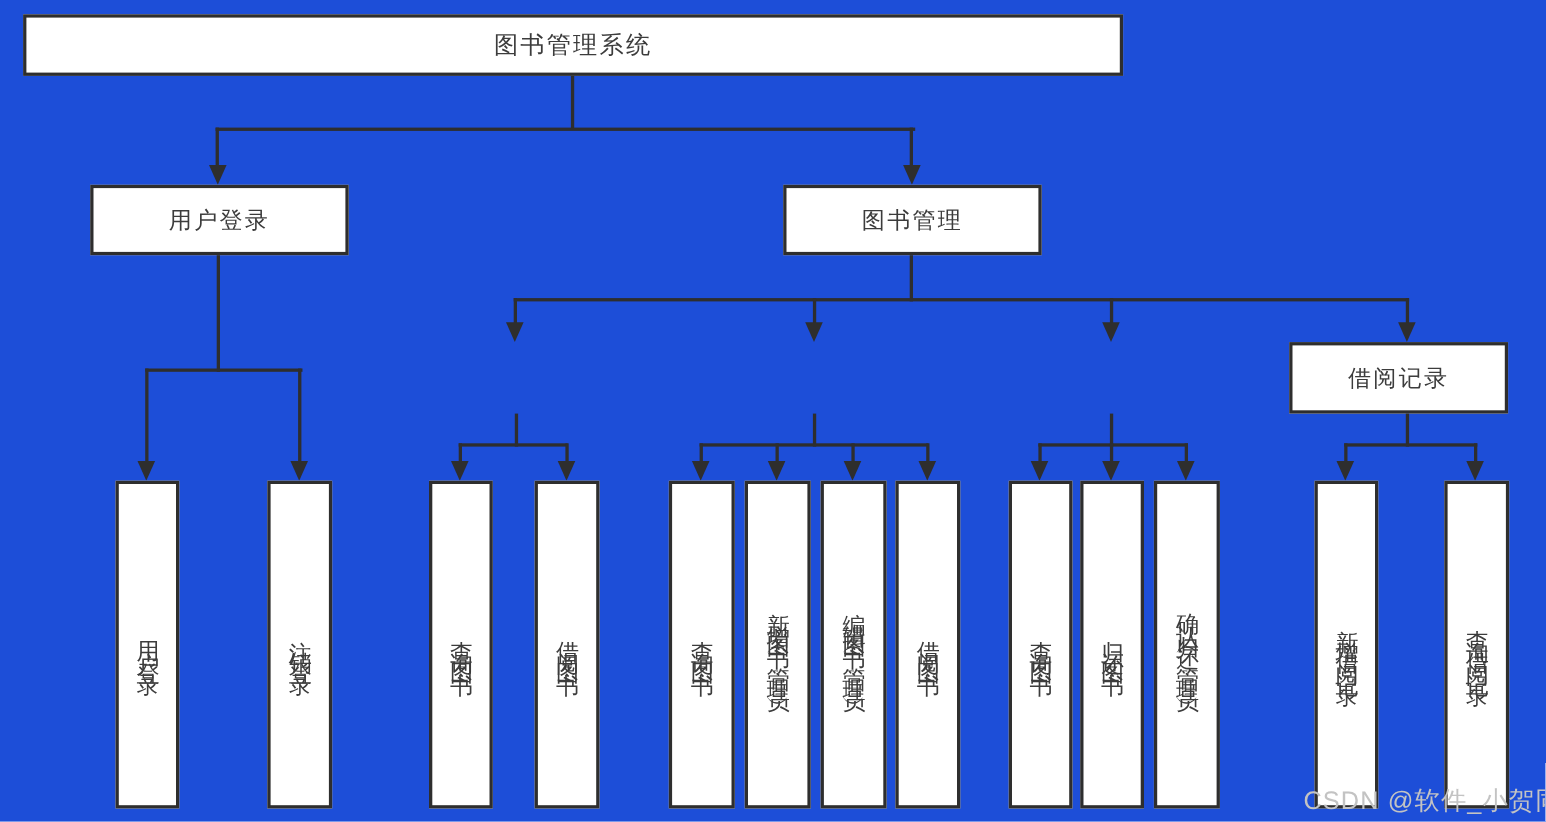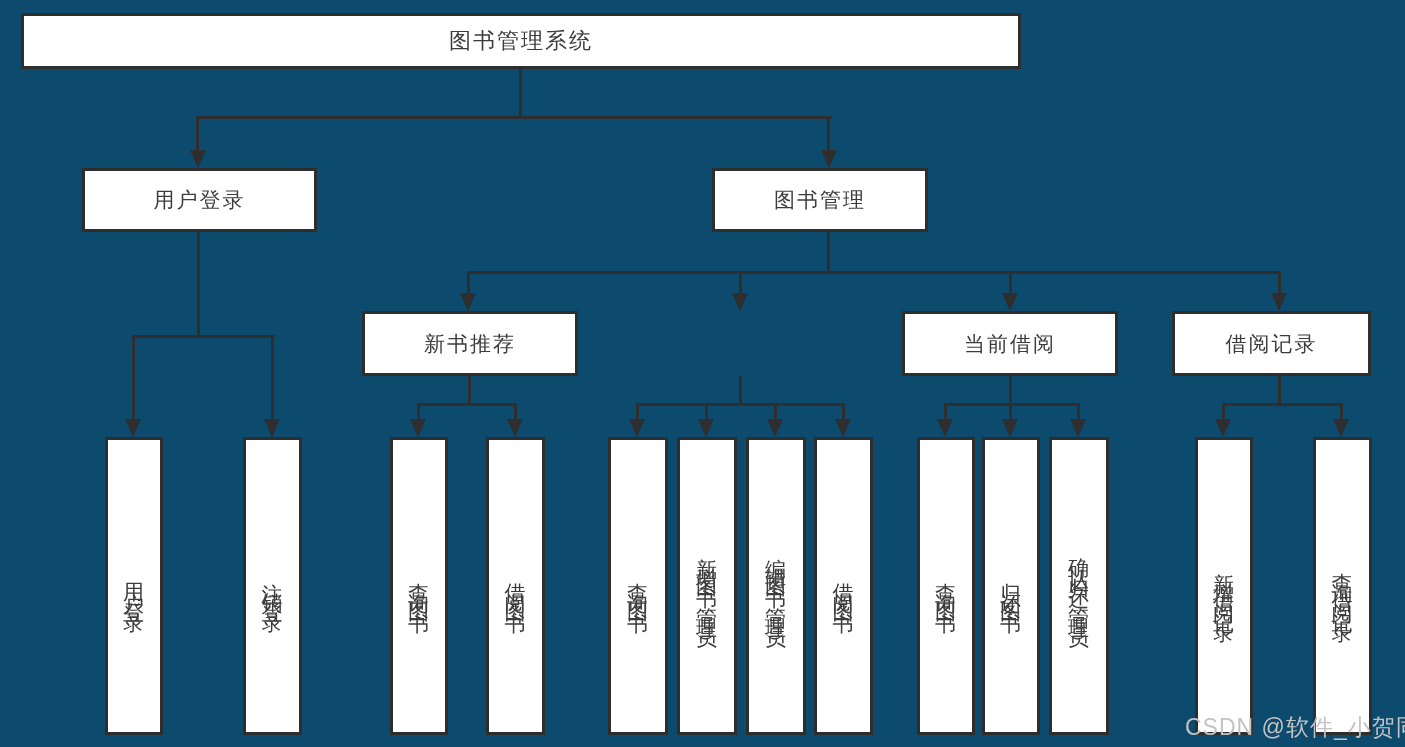--- a/index.html
+++ b/index.html
@@ -1,17 +1,17 @@
 <!DOCTYPE html>
 <html><head>
 <meta charset="utf-8">
 <style>
   html, body { margin:0; padding:0; background:#ffffff; }
   .canvas {
-    position:relative; width:1405px; height:747px; background:#0c4a6e;
+    position:relative; width:1405px; height:747px; background:#1d4ed8;
     font-family:"Liberation Sans", sans-serif; color:#3c3c3c; overflow:hidden;text-align:center;
   }
   .box {
     position:absolute; box-sizing:border-box;
     border:3px solid #2e2e2e; background:#ffffff;
     display:flex; align-items:center; justify-content:center;
   }
   .hlabel { font-size:21px; letter-spacing:2px; white-space:nowrap; }
   .title .hlabel { font-size:22px; }
   .vlabel {
@@ -42,21 +42,21 @@
   <div class="vl" style="left:519px; top:69px; height:48px;"></div>
   <div class="hl" style="left:196px; top:116px; width:636px;"></div>
   <div class="vl" style="left:196px; top:116px; height:36px;"></div>
   <div class="ah" style="left:190px; top:150px;"></div>
   <div class="vl" style="left:827px; top:116px; height:36px;"></div>
   <div class="ah" style="left:821px; top:150px;"></div>
 
   <div class="box" style="left:82px; top:168px; width:235px; height:64px;">
     <span class="hlabel">用户登录</span>
   </div>
-  <div class="box" style="left:712px; top:168px; width:216px; height:64px;">
+  <div class="box" style="left:712px; top:168px; width:235px; height:64px;">
     <span class="hlabel">图书管理</span>
   </div>
 
   <div class="vl" style="left:197px; top:232px; height:106px;"></div>
   <div class="hl" style="left:132px; top:335px; width:143px;"></div>
   <div class="vl" style="left:132px; top:335px; height:86px;"></div>
   <div class="ah" style="left:125px; top:419px;"></div>
   <div class="vl" style="left:271px; top:335px; height:86px;"></div>
   <div class="ah" style="left:264px; top:419px;"></div>
 
@@ -64,26 +64,20 @@
   <div class="hl" style="left:467px; top:271px; width:814px;"></div>
   <div class="vl" style="left:467px; top:271px; height:24px;"></div>
   <div class="ah" style="left:460px; top:293px;"></div>
   <div class="vl" style="left:739px; top:271px; height:24px;"></div>
   <div class="ah" style="left:732px; top:293px;"></div>
   <div class="vl" style="left:1009px; top:271px; height:24px;"></div>
   <div class="ah" style="left:1002px; top:293px;"></div>
   <div class="vl" style="left:1278px; top:271px; height:24px;"></div>
   <div class="ah" style="left:1271px; top:293px;"></div>
 
-  <div class="box" style="left:362px; top:311px; width:216px; height:65px;">
-    <span class="hlabel">新书推荐</span>
-  </div>
-  <div class="box" style="left:902px; top:311px; width:216px; height:65px;">
-    <span class="hlabel">当前借阅</span>
-  </div>
   <div class="box" style="left:1172px; top:311px; width:199px; height:65px;">
     <span class="hlabel">借阅记录</span>
   </div>
 
   <div class="vl" style="left:468px; top:376px; height:30px;"></div>
   <div class="hl" style="left:417px; top:403px; width:99px;"></div>
   <div class="vl" style="left:417px; top:403px; height:18px;"></div>
   <div class="ah" style="left:410px; top:419px;"></div>
   <div class="vl" style="left:514px; top:403px; height:18px;"></div>
   <div class="ah" style="left:507px; top:419px;"></div>

